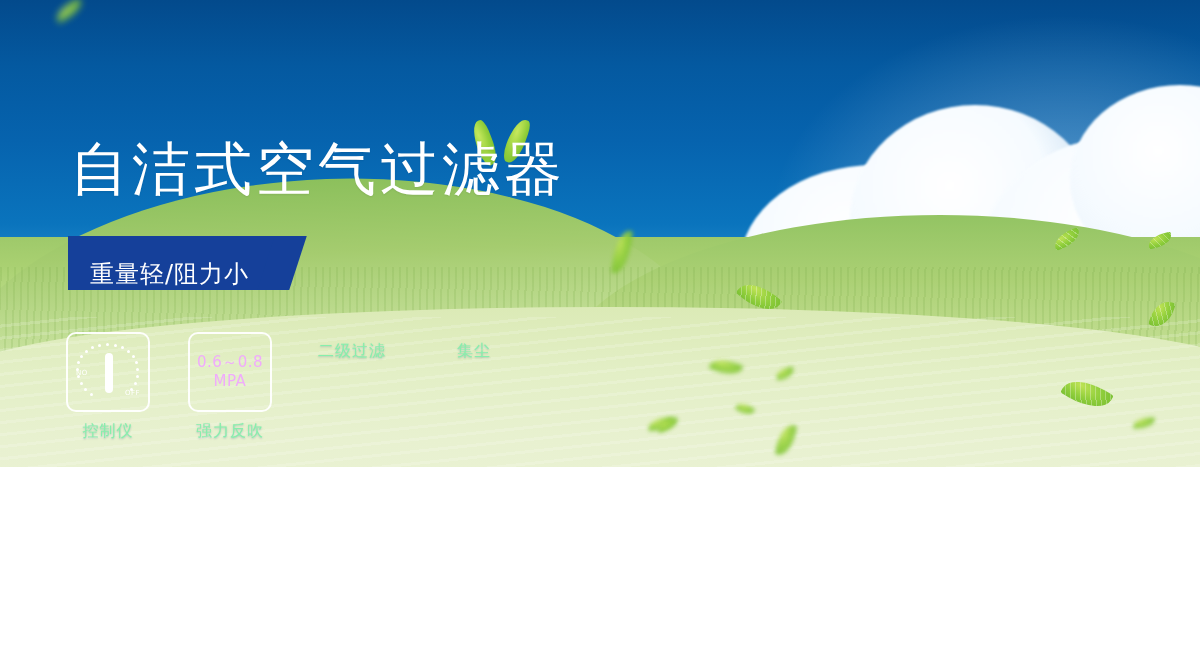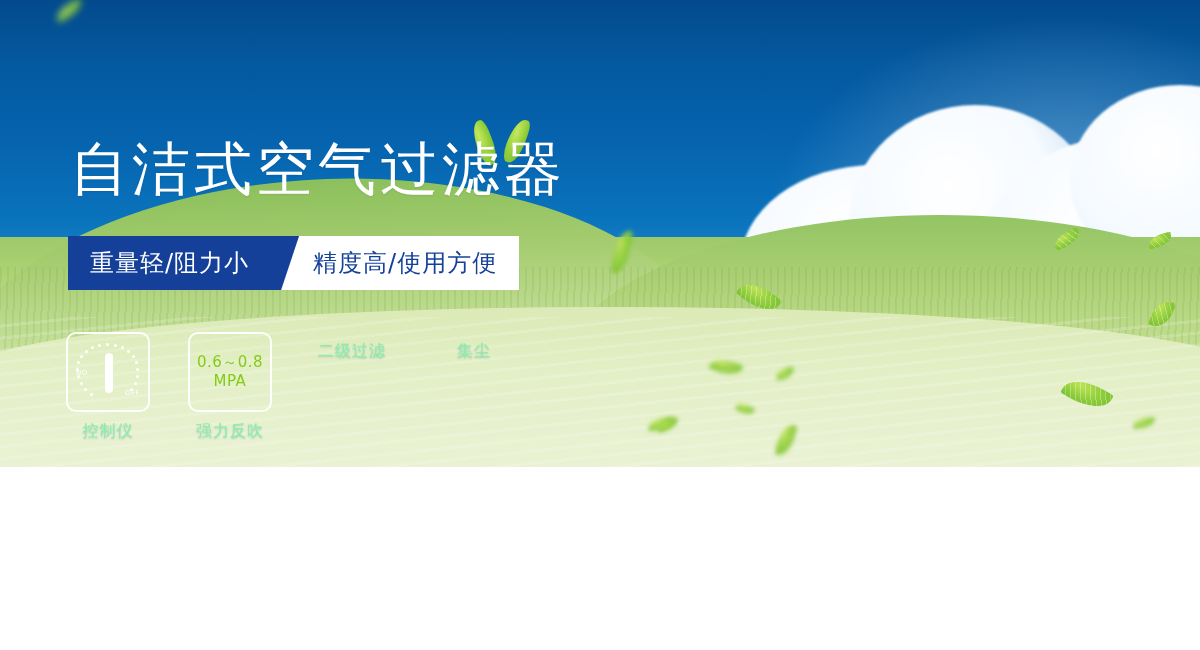--- a/index.html
+++ b/index.html
@@ -146,21 +146,21 @@
     color:#ffffff;font-weight:300;
     font-family:"DejaVu Sans","Liberation Sans",sans-serif;
     text-shadow:0 1px 2px rgba(0,0,0,.08);
     white-space:nowrap;
   }
 
   
   .subbar{position:absolute;left:68px;top:236px;height:54px;display:flex;}
   .sub-left{
     position:relative;height:54px;background:#15409a;
-    display:flex;align-items:center;padding:0 34px 0 22px;
+    display:flex;align-items:flex-end;padding:0 34px 0 22px;
     color:#fff;font-size:24px;letter-spacing:1px;white-space:nowrap;
   }
   .sub-left::after{
     content:"";position:absolute;right:-15px;top:0;width:32px;height:54px;
     background:#15409a;transform:skewX(-18deg);
   }
   .sub-right{
     position:relative;height:54px;background:#ffffff;
     display:flex;align-items:center;padding:0 22px 0 32px;margin-left:-2px;
     color:#15409a;font-size:24px;letter-spacing:1px;white-space:nowrap;
@@ -171,21 +171,21 @@
   .features{position:absolute;left:68px;top:332px;display:flex;gap:42px;}
   .feature{width:80px;display:flex;flex-direction:column;align-items:center;}
   .fbox{
     width:80px;height:76px;border:2px solid rgba(255,255,255,.95);
     border-radius:10px;position:relative;
     display:flex;flex-direction:column;align-items:center;justify-content:center;
     color:#fff;
   }
   .fbox .ftext{
     font-size:15px;line-height:19px;text-align:center;letter-spacing:.5px;
-    color:#84cc16;font-weight:400;
+    color:#f0abfc;font-weight:400;
   }
   .flabel{
     margin-top:9px;font-size:16px;color:#86efac;white-space:nowrap;letter-spacing:1px;
     text-shadow:0 1px 2px rgba(0,60,120,.25);
   }
 
   
   .gauge{position:relative;width:64px;height:62px;}
   .gauge .dot{position:absolute;width:3.4px;height:3.4px;border-radius:50%;background:#fff;}
   .gauge .needle{
@@ -281,23 +281,20 @@
   <div class="sprout">
     <i class="sl"></i>
       <i class="sr"></i>
   </div>
 
   <div class="title">自洁式空气过滤器</div>
 
   <div class="subbar">
     <div class="sub-left">
       <span>重量轻/阻力小</span>
-    </div>
-    <div class="sub-right">
-      <span>精度高/使用方便</span>
     </div>
   </div>
 
   <div class="features">
 
     <div class="feature">
       <div class="fbox">
         <div class="gauge">
           <span class="dot" style="left:30px;top:2px;"></span>
           <span class="dot" style="left:38px;top:3px;"></span>

